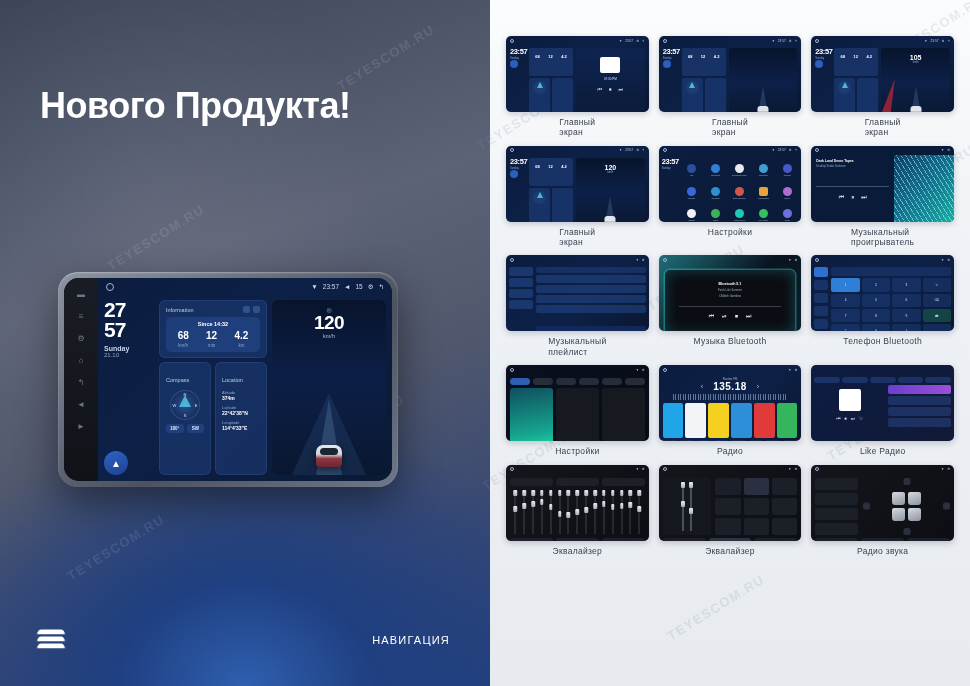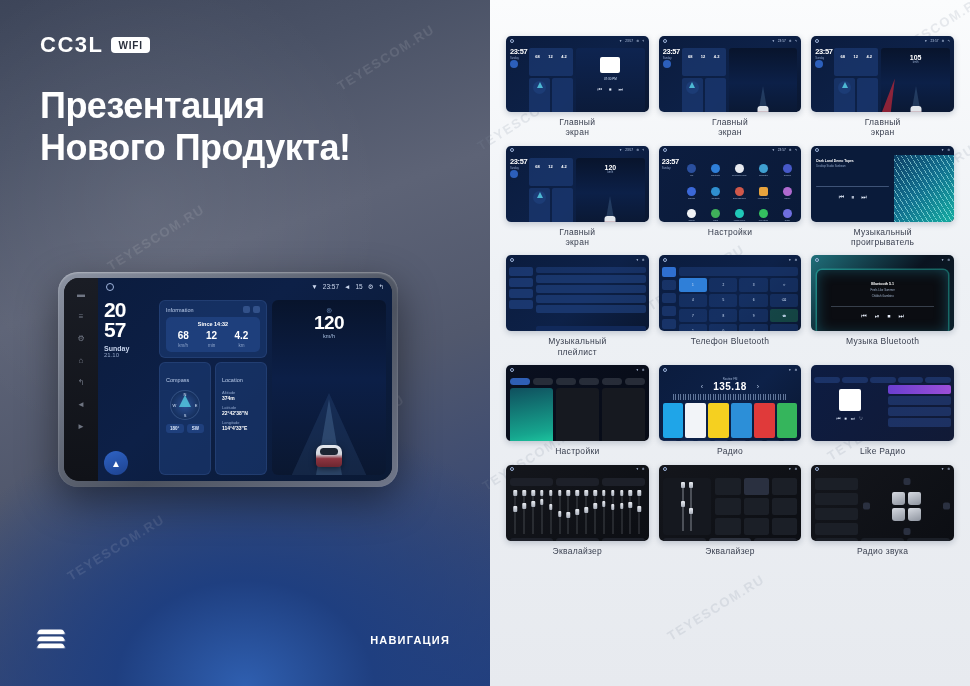--- a/index.html
+++ b/index.html
@@ -142,21 +142,21 @@
     width:26px; height:22px; border-radius:7px 7px 4px 4px;
     background:linear-gradient(180deg,#e5e8ee 0%,#d2d6de 42%,#8e3540 62%,#6d2630 100%);
     box-shadow:0 2px 6px rgba(0,0,0,.5);
   }
   .car::after {
     content:""; position:absolute; left:4px; right:4px; top:3px; height:7px;
     border-radius:4px; background:#1d2532;
   }
   .nav-label {
     position:absolute; right:40px; bottom:40px; color:#fff;
-    font-size:11px; font-weight:bold; letter-spacing:1.2px;
+    font-size:11px; font-weight:normal; letter-spacing:1.2px;
   }
   .layers-icon { position:absolute; left:38px; bottom:36px; width:26px; height:22px; }
   .layers-icon div {
     position:absolute; left:0; width:26px; height:7px; background:#fff;
     border-radius:2px; transform:perspective(22px) rotateX(48deg);
   }
   .layers-icon div:nth-child(1){ top:0; }
   .layers-icon div:nth-child(2){ top:7px; }
   .layers-icon div:nth-child(3){ top:14px; }
 
@@ -330,21 +330,21 @@
 
   
   .ap { display:flex; height:100%; padding:3px; gap:3px; }
   .ap-l { width:16px; }
   .ap-grid { flex:1; display:grid; grid-template-columns:repeat(5,1fr); grid-template-rows:repeat(3,1fr); gap:2px; padding:2px 0; }
   .ap-i { display:flex; flex-direction:column; align-items:center; justify-content:center; gap:1px; }
   .ap-ic { width:9px;height:9px;border-radius:50%; }
   .ap-nm { color:#a9bcd9; font-size:2px; }
 
   .caption {
-    margin-top:5px; text-align:center; color:#3a4050; font-size:8.5px;
+    margin-top:5px; color:#3a4050; font-size:8.5px;
     line-height:1.22; letter-spacing:.3px;
   }
 
   
   .wm {
     position:absolute; color:rgba(130,140,160,.17); font-size:13px; font-weight:bold;
     letter-spacing:1.5px; transform:rotate(-32deg); pointer-events:none; white-space:nowrap;
   }
   .wm.light { color:rgba(255,255,255,.10); }
 </style>
@@ -354,27 +354,22 @@
 <div class="page">
 
   <div class="left">
     <div class="left-vignette"></div>
 
     <div class="wm light" style="left:100px; top:230px;">TEYESCOM.RU</div>
     <div class="wm light" style="left:330px; top:50px;">TEYESCOM.RU</div>
     <div class="wm light" style="left:60px; top:540px;">TEYESCOM.RU</div>
     <div class="wm light" style="left:300px; top:420px;">TEYESCOM.RU</div>
 
-    <div class="logo-row">
-      <span class="logo-text">CC3L</span>
-      <span class="wifi-badge">WIFI</span>
-    </div>
 
     <div class="headline">
-      <div class="l1">Презентация</div>
       <div class="l2">Нового Продукта!</div>
     </div>
 
     <div class="hu-wrap">
       <div class="hu-bezel">
         <div class="hu-inner">
           <div class="hu-btns">
             <div class="hu-btn">▬</div>
             <div class="hu-btn">≡</div>
             <div class="hu-btn">⚙</div>
@@ -392,21 +387,21 @@
               <span>23:57</span>
               <span>◄</span>
               <span>15</span>
               <span>⚙</span>
               <span>↰</span>
             </div>
 
             <div class="hu-body">
 
               <div class="hu-col-left">
-                <div class="hu-clock">20</div>
+                <div class="hu-clock">27</div>
                 <div class="hu-clock">57</div>
                 <div class="hu-day">Sunday</div>
                 <div class="hu-date">21.10</div>
                 <div class="hu-nav-circle">▲</div>
               </div>
 
               <div class="hu-col-mid">
                 <div class="card">
                   <div class="card-h">
                     <span class="card-t">Information</span>
@@ -823,20 +818,49 @@
             </div>
           </div>
         </div>
         <div class="caption">
           <div>Музыкальный</div>
             <div>плейлист</div>
         </div>
       </div>
 
       <div class="cell">
+        <div class="thumb" style="background:linear-gradient(135deg,#1f6f7a,#0a1320 55%,#0b1f2a)">
+          <div class="tbar">
+            <span class="tdot"></span>
+              <span class="sp"></span>
+            <span>▼</span>
+              <span>⚙</span>
+          </div>
+          <div class="tbody bt">
+            <div class="bt-panel">
+              <div class="bt-title">Bluetooth 5.1</div>
+              <div class="bt-sub">Feels Like Summer</div>
+              <div class="bt-sub">Childish Gambino</div>
+              <div class="bt-bar"></div>
+              <div class="bt-ctrl">
+                <span>⏮</span>
+                <span>⏯</span>
+                <span>⏹</span>
+                <span>⏭</span>
+              </div>
+            </div>
+          </div>
+        </div>
+        <div class="caption">
+          <div>Музыка Bluetooth</div>
+            <div></div>
+        </div>
+      </div>
+
+      <div class="cell">
         <div class="thumb t-home">
           <div class="tbar">
             <span class="tdot"></span>
               <span class="sp"></span>
             <span>▼</span>
               <span>⚙</span>
           </div>
           <div class="tbody ph">
             <div class="ph-side">
               <div class="ph-si" style="background:#2f6fd0"></div>
@@ -868,49 +892,20 @@
             </div>
           </div>
         </div>
         <div class="caption">
           <div>Телефон Bluetooth</div>
             <div></div>
         </div>
       </div>
 
       <div class="cell">
-        <div class="thumb" style="background:linear-gradient(135deg,#1f6f7a,#0a1320 55%,#0b1f2a)">
-          <div class="tbar">
-            <span class="tdot"></span>
-              <span class="sp"></span>
-            <span>▼</span>
-              <span>⚙</span>
-          </div>
-          <div class="tbody bt">
-            <div class="bt-panel">
-              <div class="bt-title">Bluetooth 5.1</div>
-              <div class="bt-sub">Feels Like Summer</div>
-              <div class="bt-sub">Childish Gambino</div>
-              <div class="bt-bar"></div>
-              <div class="bt-ctrl">
-                <span>⏮</span>
-                <span>⏯</span>
-                <span>⏹</span>
-                <span>⏭</span>
-              </div>
-            </div>
-          </div>
-        </div>
-        <div class="caption">
-          <div>Музыка Bluetooth</div>
-            <div></div>
-        </div>
-      </div>
-
-      <div class="cell">
         <div class="thumb t-dark">
           <div class="tbar">
             <span class="tdot"></span>
               <span class="sp"></span>
             <span>▼</span>
               <span>⚙</span>
           </div>
           <div class="tbody st">
             <div class="st-tabs">
               <span class="st-tab act"></span>

